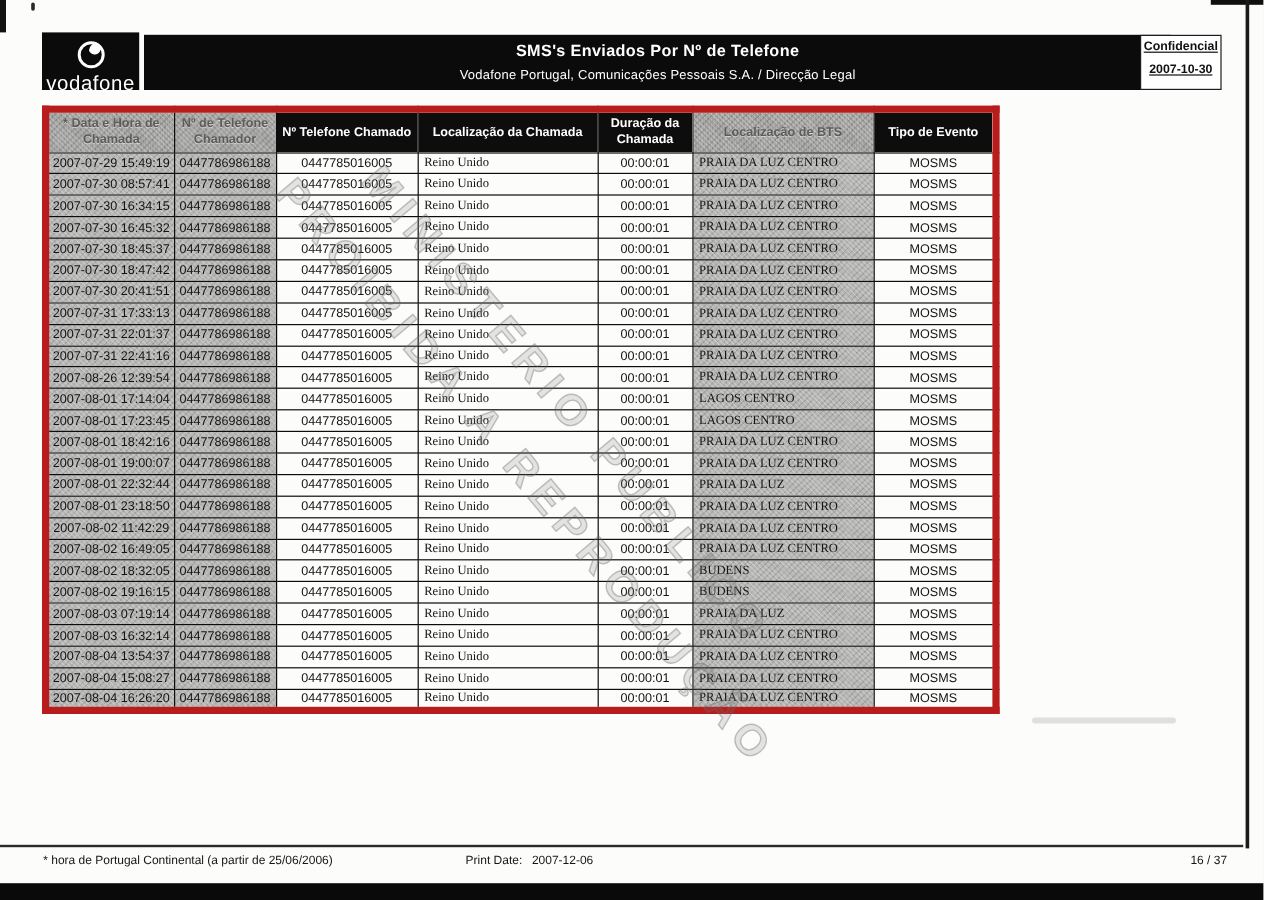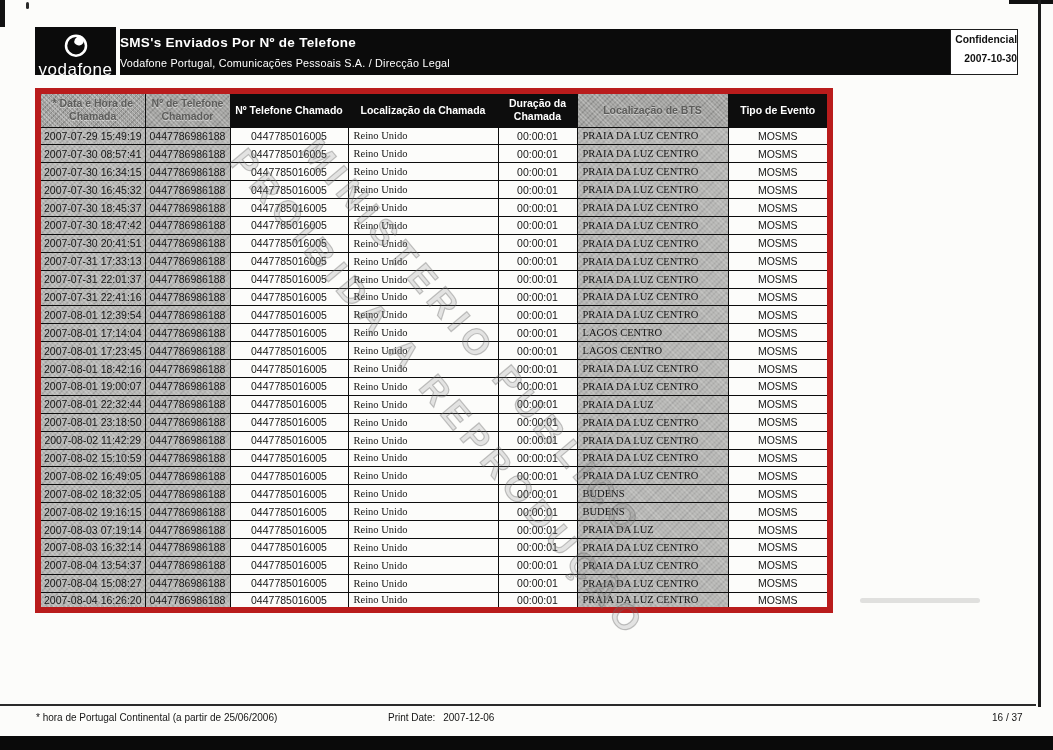--- a/index.html
+++ b/index.html
@@ -25,29 +25,29 @@
   
   .logo-box {
     position:absolute; left:35px; top:27px; width:81px; height:48px;
     background:#0b0b0b; color:#fff; text-align:center;
   }
   .logo-mark { display:block; margin:3px auto 0; }
   .logo-text { display:block; font-size:17px; letter-spacing:.5px; margin-top:0;text-align:center; }
 
   .banner {
     position:absolute; left:120px; top:29px; width:856px; height:46px;
-    background:#0b0b0b; color:#fff; 
+    background:#0b0b0b; color:#fff; text-align:center;
   }
   .banner-title   { font-size:13.5px; font-weight:bold; padding-top:6px; letter-spacing:.3px; }
   .banner-subtitle{ font-size:10.8px; font-weight:normal; padding-top:7px; letter-spacing:.2px; }
 
   .conf-box {
     position:absolute; left:950px; top:29px; width:68px; height:46px;
     background:#fff; border:1.5px solid #1d1d1d;
-    font-size:10.3px; font-weight:bold; text-align:right; color:#111;
+    font-size:10.3px; font-weight:bold; text-align:center; color:#111;text-decoration:underline;
   }
   .conf-label { padding-top:4px; }
   .conf-date  { padding-top:8px; }
 
   
   .data-table {
     position:absolute; left:35px; top:88px;
     border-collapse:collapse; table-layout:fixed;
     border:6px solid #b91c1c;
   }
@@ -228,21 +228,21 @@
         <tr>
           <td class="c0 redacted">2007-07-31 22:41:16</td>
           <td class="c1 redacted">0447786986188</td>
           <td class="c2">0447785016005</td>
           <td class="c3">Reino Unido</td>
           <td class="c4">00:00:01</td>
           <td class="c5 redacted">PRAIA DA LUZ CENTRO</td>
           <td class="c6">MOSMS</td>
         </tr>
         <tr>
-          <td class="c0 redacted">2007-08-01 12:39:54</td>
+          <td class="c0 redacted">2007-08-26 12:39:54</td>
           <td class="c1 redacted">0447786986188</td>
           <td class="c2">0447785016005</td>
           <td class="c3">Reino Unido</td>
           <td class="c4">00:00:01</td>
           <td class="c5 redacted">PRAIA DA LUZ CENTRO</td>
           <td class="c6">MOSMS</td>
         </tr>
         <tr>
           <td class="c0 redacted">2007-08-01 17:14:04</td>
           <td class="c1 redacted">0447786986188</td>
@@ -292,29 +292,20 @@
           <td class="c0 redacted">2007-08-01 23:18:50</td>
           <td class="c1 redacted">0447786986188</td>
           <td class="c2">0447785016005</td>
           <td class="c3">Reino Unido</td>
           <td class="c4">00:00:01</td>
           <td class="c5 redacted">PRAIA DA LUZ CENTRO</td>
           <td class="c6">MOSMS</td>
         </tr>
         <tr>
           <td class="c0 redacted">2007-08-02 11:42:29</td>
-          <td class="c1 redacted">0447786986188</td>
-          <td class="c2">0447785016005</td>
-          <td class="c3">Reino Unido</td>
-          <td class="c4">00:00:01</td>
-          <td class="c5 redacted">PRAIA DA LUZ CENTRO</td>
-          <td class="c6">MOSMS</td>
-        </tr>
-        <tr>
-          <td class="c0 redacted">2007-08-02 15:10:59</td>
           <td class="c1 redacted">0447786986188</td>
           <td class="c2">0447785016005</td>
           <td class="c3">Reino Unido</td>
           <td class="c4">00:00:01</td>
           <td class="c5 redacted">PRAIA DA LUZ CENTRO</td>
           <td class="c6">MOSMS</td>
         </tr>
         <tr>
           <td class="c0 redacted">2007-08-02 16:49:05</td>
           <td class="c1 redacted">0447786986188</td>

